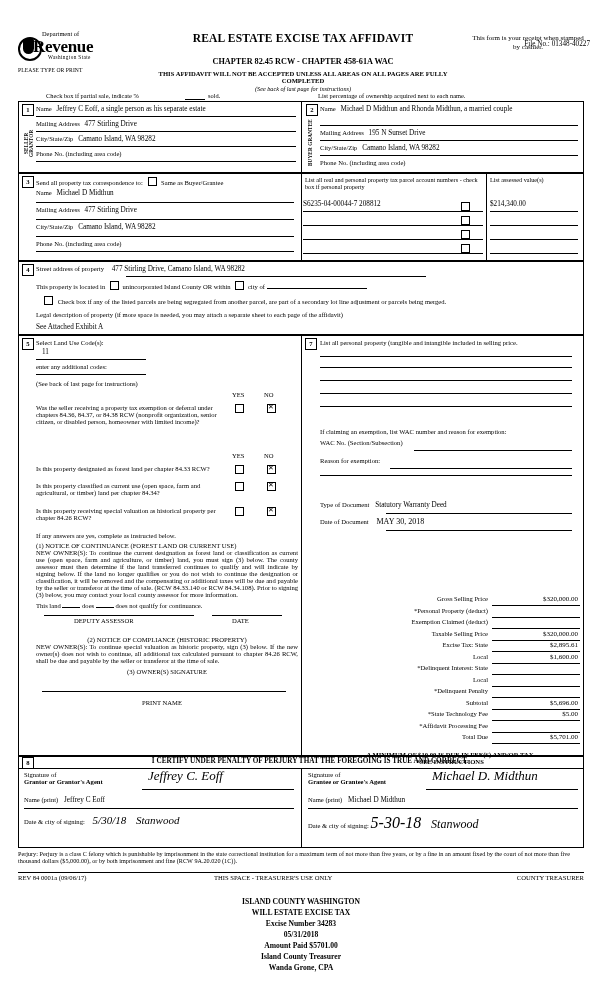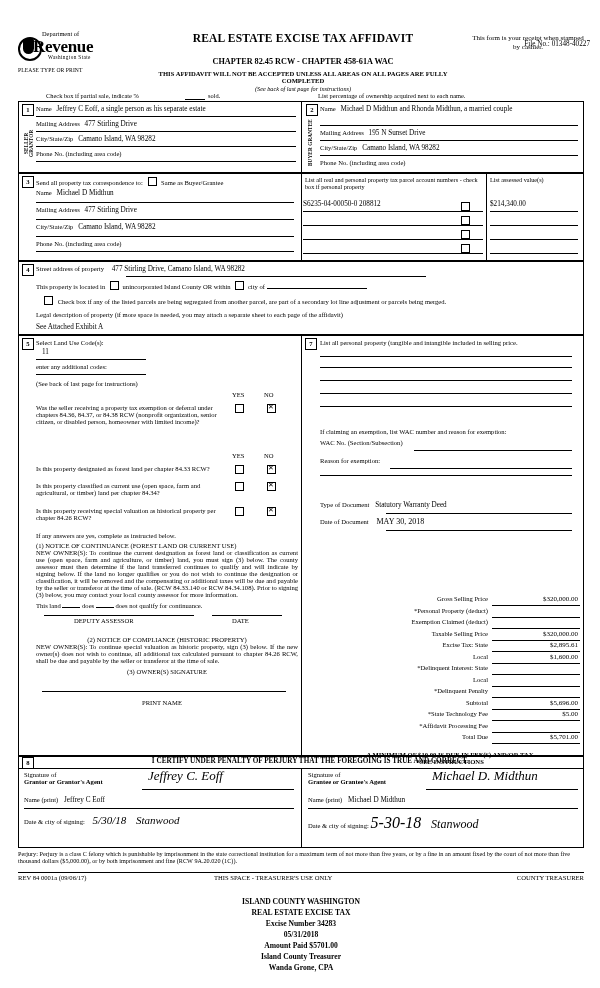--- a/index.html
+++ b/index.html
@@ -158,21 +158,21 @@
       <span class="val" style="margin-left:3px;"></span>
       <div style="position:absolute;left:0;top:11px;width:258px;border-bottom:1px solid #000;"></div>
     </div>
   </div>
 
   <div style="position:absolute;left:305px;top:176px;width:178px;" class="sm">List all real and personal property tax parcel account numbers - check box if personal property</div>
   <div style="position:absolute;left:490px;top:176px;width:90px;" class="sm">List assessed value(s)</div>
 
   <div style="position:absolute;left:303px;top:200px;width:182px;">
     <div style="position:relative;height:14px;">
-      <span class="val">S6235-04-00050-0   208812</span>
+      <span class="val">S6235-04-00044-7   208812</span>
       <span class="chk" style="position:absolute;right:15px;top:2px;"></span>
       <div style="position:absolute;left:0;top:11px;width:180px;border-bottom:1px solid #000;"></div>
     </div>
     <div style="position:relative;height:14px;">
       <span class="val"></span>
       <span class="chk" style="position:absolute;right:15px;top:2px;"></span>
       <div style="position:absolute;left:0;top:11px;width:180px;border-bottom:1px solid #000;"></div>
     </div>
     <div style="position:relative;height:14px;">
       <span class="val"></span>
@@ -460,21 +460,21 @@
 
   <div style="position:absolute;left:18px;top:872px;width:566px;height:1px;background:#000;"></div>
   <div style="position:absolute;left:18px;top:874px;width:566px;" class="fld">
     <span style="position:absolute;left:0;">REV 84 0001a (09/06/17)</span>
     <span style="position:absolute;left:196px;">THIS SPACE - TREASURER'S USE ONLY</span>
     <span style="position:absolute;right:0;">COUNTY TREASURER</span>
   </div>
 
   <div style="position:absolute;left:18px;top:896px;width:566px;text-align:center;line-height:1.45;">
     <div class="b" style="font-size:7.6px;">ISLAND COUNTY WASHINGTON</div>
-    <div class="b" style="font-size:7.6px;">REAL ESTATE EXCISE TAX</div>
+    <div class="b" style="font-size:7.6px;">WILL ESTATE EXCISE TAX</div>
     <div class="b" style="font-size:7.6px;">Excise Number 34283</div>
     <div class="b" style="font-size:7.6px;">05/31/2018</div>
     <div class="b" style="font-size:7.6px;">Amount Paid $5701.00</div>
     <div class="b" style="font-size:7.6px;">Island County Treasurer</div>
     <div class="b" style="font-size:7.6px;">Wanda Grone, CPA</div>
   </div>
 
 </div>
 
 </body></html>

